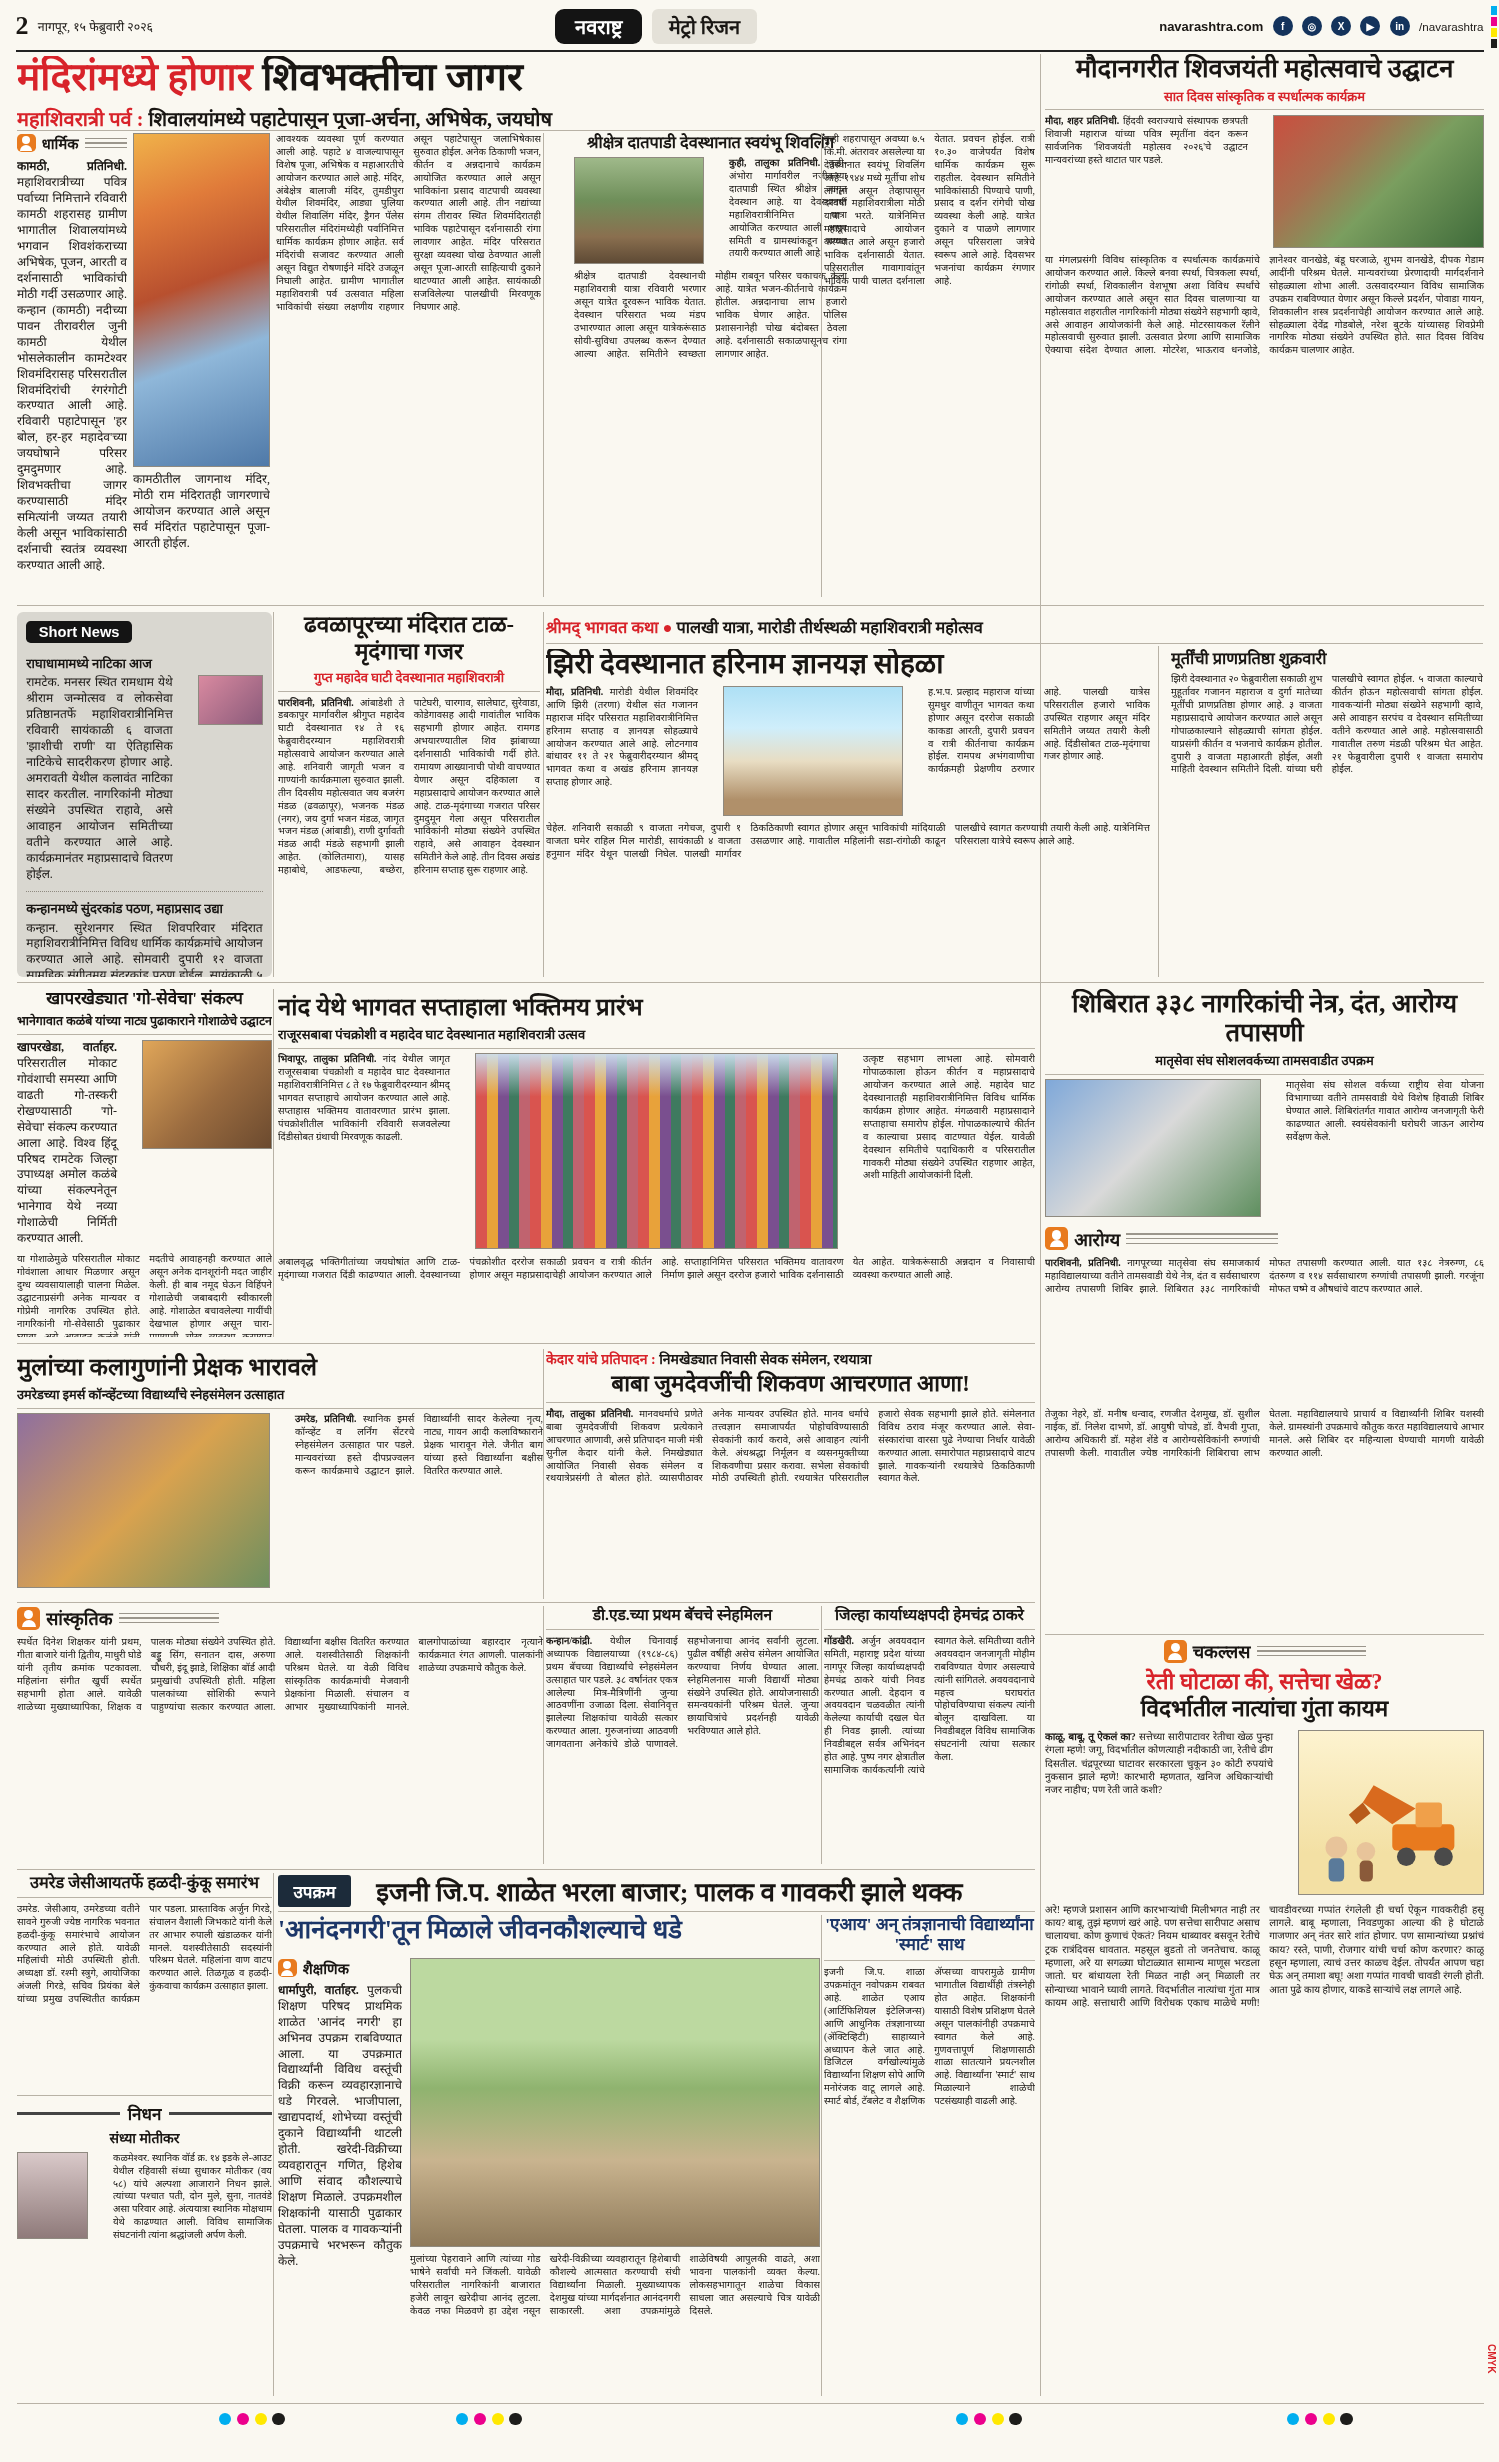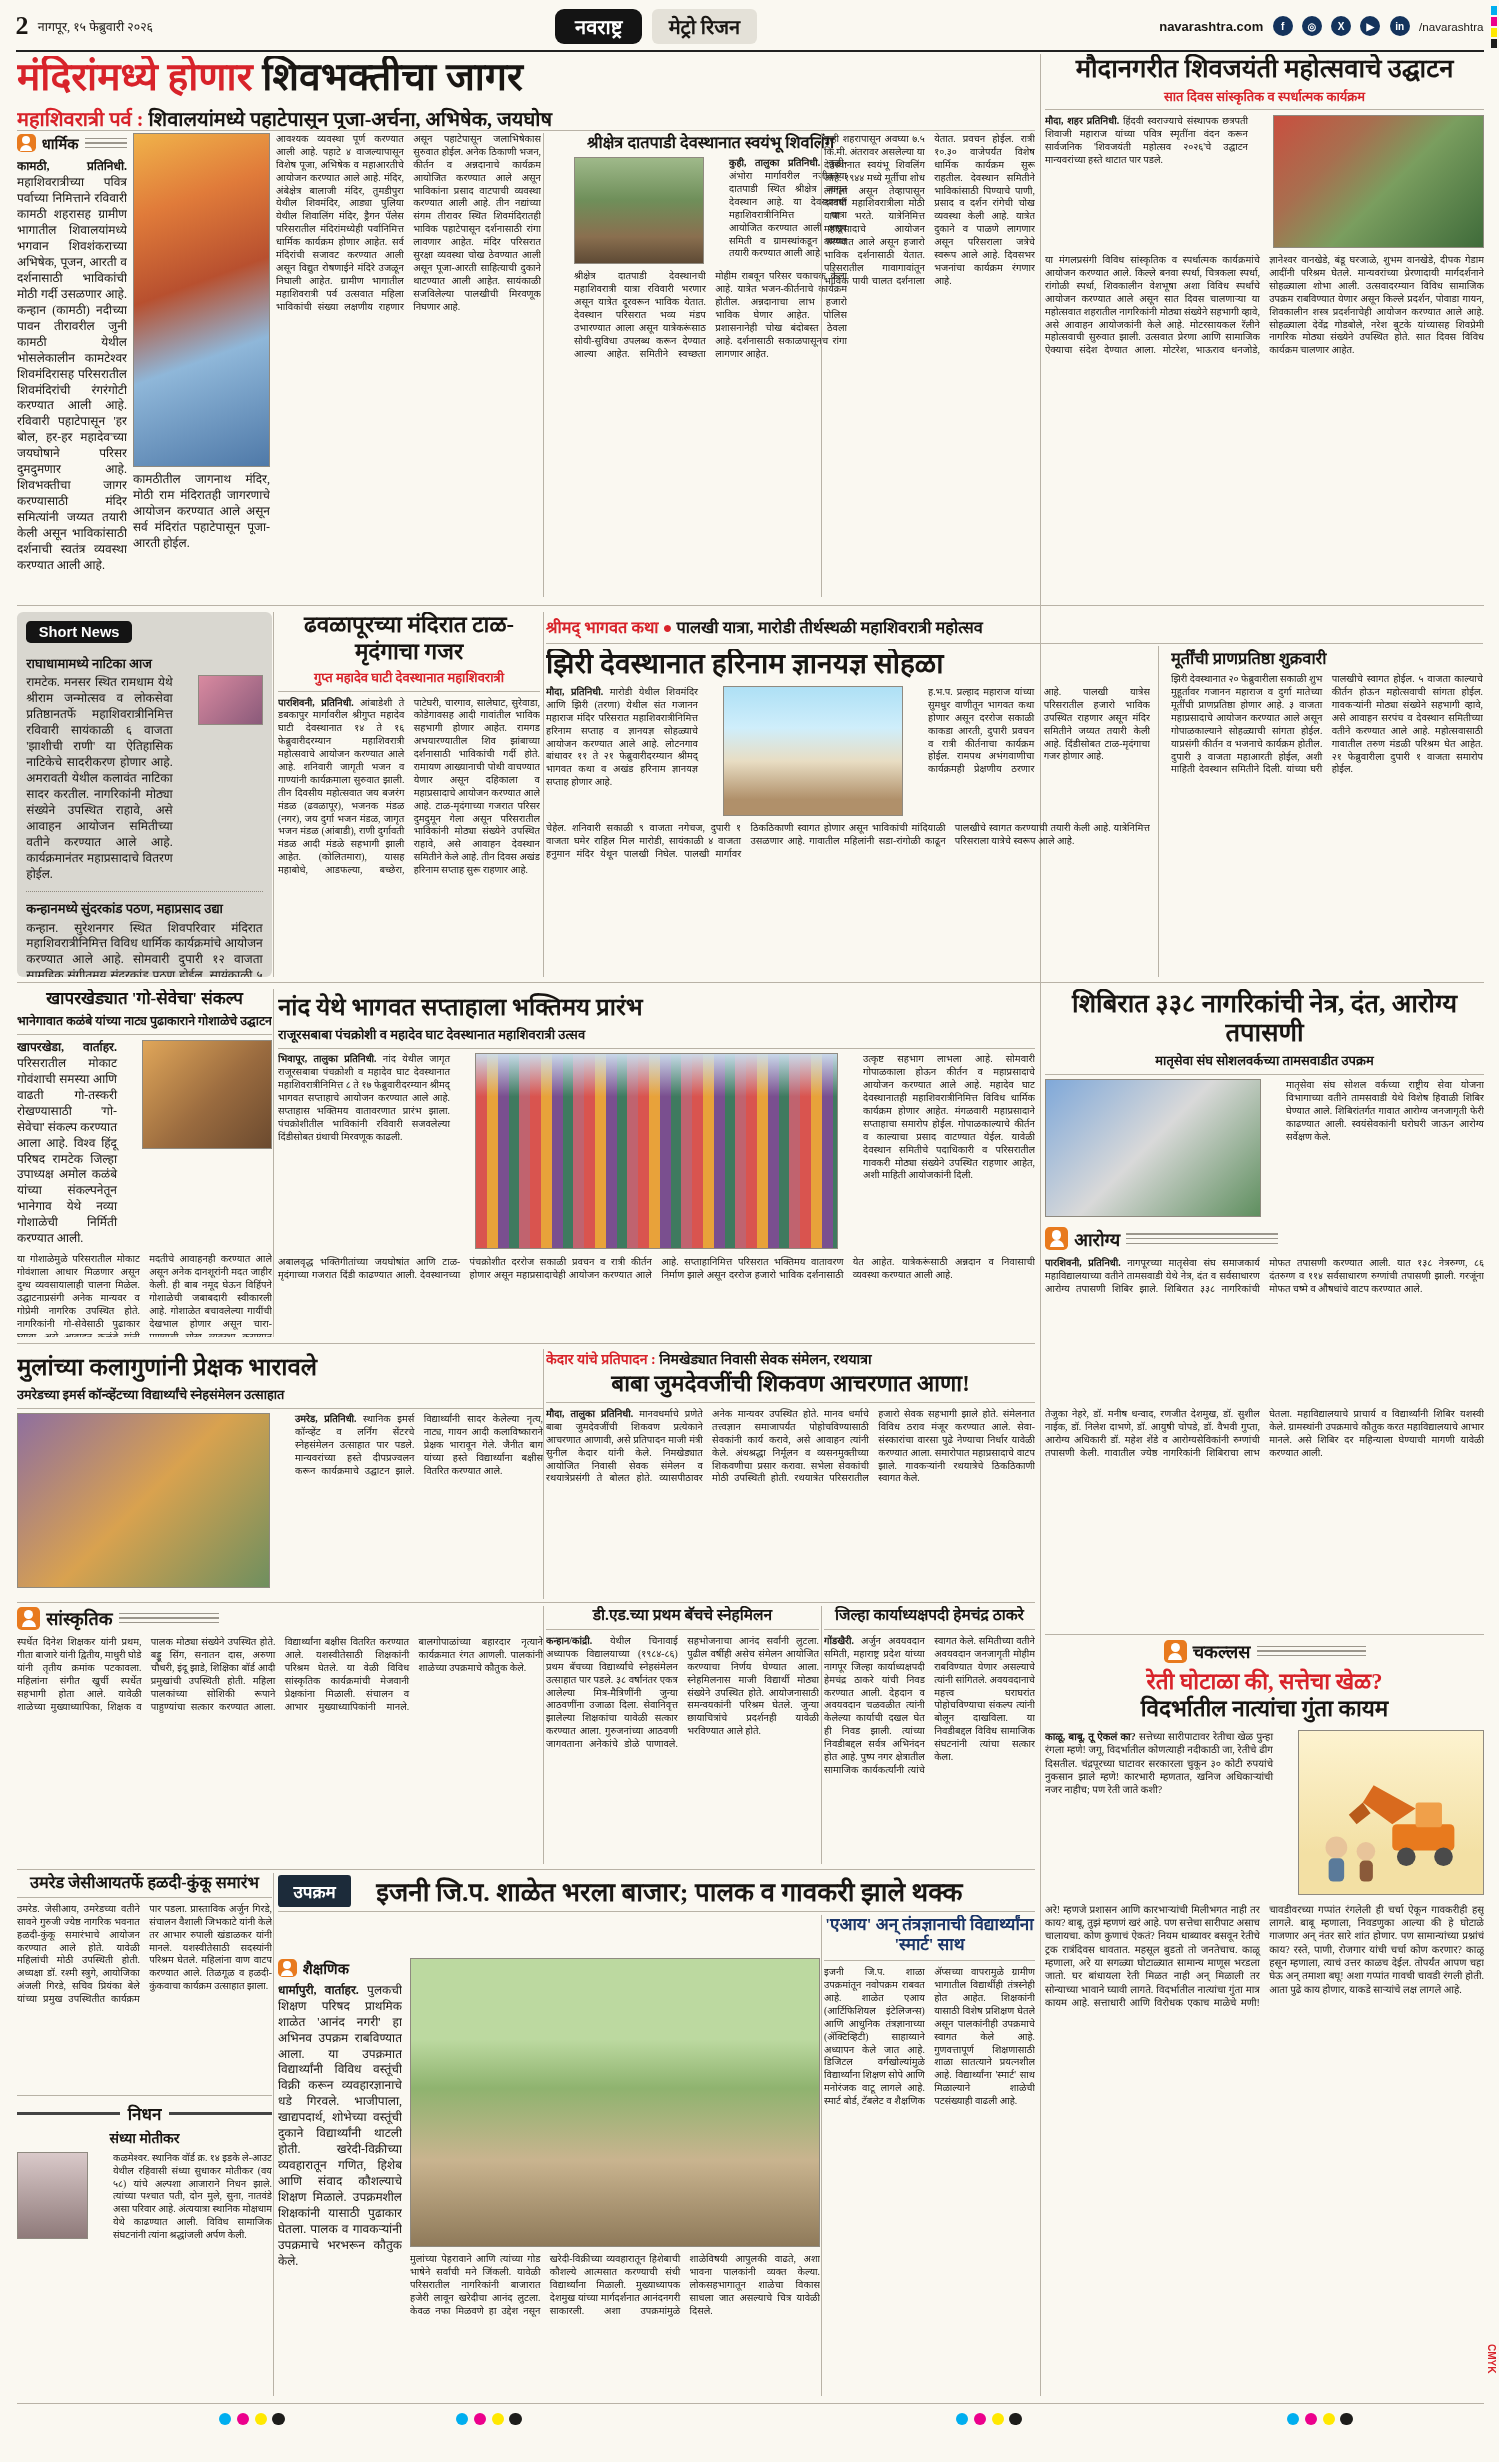--- a/index.html
+++ b/index.html
@@ -384,20 +384,21 @@
 
   <div class="blk" style="left:278px;top:1873px;width:757px;height:36px">
     <div class="row" style="align-items:center">
       <span class="upkram-box">उपक्रम</span>
       <span style="font-size:26px;font-weight:700;flex:1">इजनी जि.प. शाळेत भरला बाजार; पालक व गावकरी झाले थक्क</span>
     </div>
   </div>
   <div class="hr" style="left:278px;top:1911px;width:757px"></div>
 
   <div class="blk" style="left:278px;top:1915px;width:542px;height:481px">
+    <div class="h-lg blue">'आनंदनगरी'तून मिळाले जीवनकौशल्याचे धडे</div>
     <div class="blk" style="left:0;top:43px;width:124px;height:438px">
       <div class="badge smb" style="margin-bottom:4.7px">
         <span class="ic"></span>
         <span class="bt">शैक्षणिक</span>
       </div>
       <div class="body-txt sm"><span class="byline">धार्मापुरी, वार्ताहर.</span> <span>पुलकची शिक्षण परिषद प्राथमिक शाळेत 'आनंद नगरी' हा अभिनव उपक्रम राबविण्यात आला. या उपक्रमात विद्यार्थ्यांनी विविध वस्तूंची विक्री करून व्यवहारज्ञानाचे धडे गिरवले. भाजीपाला, खाद्यपदार्थ, शोभेच्या वस्तूंची दुकाने विद्यार्थ्यांनी थाटली होती. खरेदी-विक्रीच्या व्यवहारातून गणित, हिशेब आणि संवाद कौशल्याचे शिक्षण मिळाले. उपक्रमशील शिक्षकांनी यासाठी पुढाकार घेतला. पालक व गावकऱ्यांनी उपक्रमाचे भरभरून कौतुक केले.</span></div>
     </div>
     <div class="blk photo ph-market" style="left:132px;top:43px;width:410px;height:289px"></div>
     <div class="blk" style="left:132px;top:338px;width:410px;height:143px">
       <div class="body-txt c3" style="height:100%">

